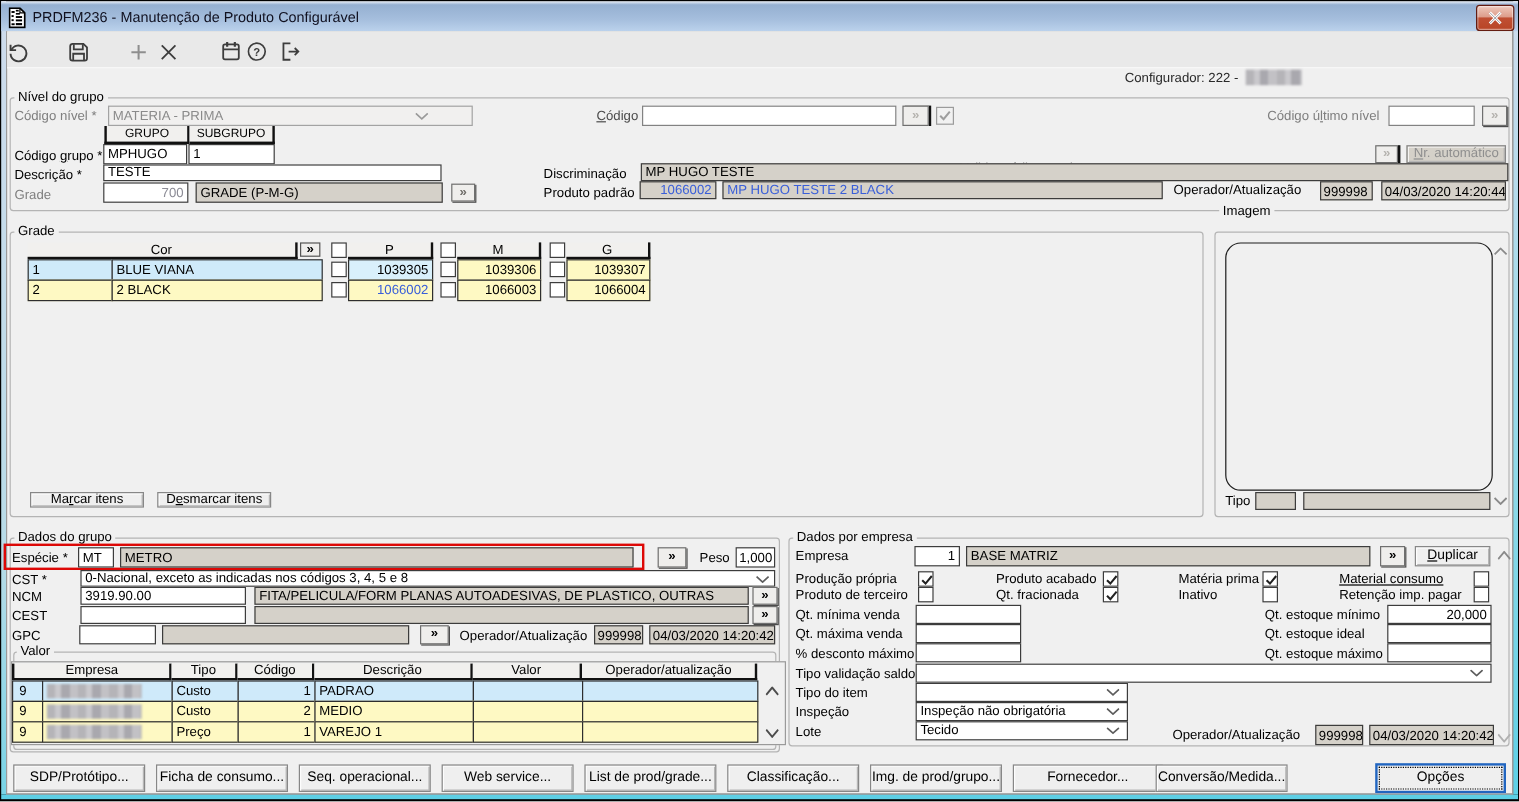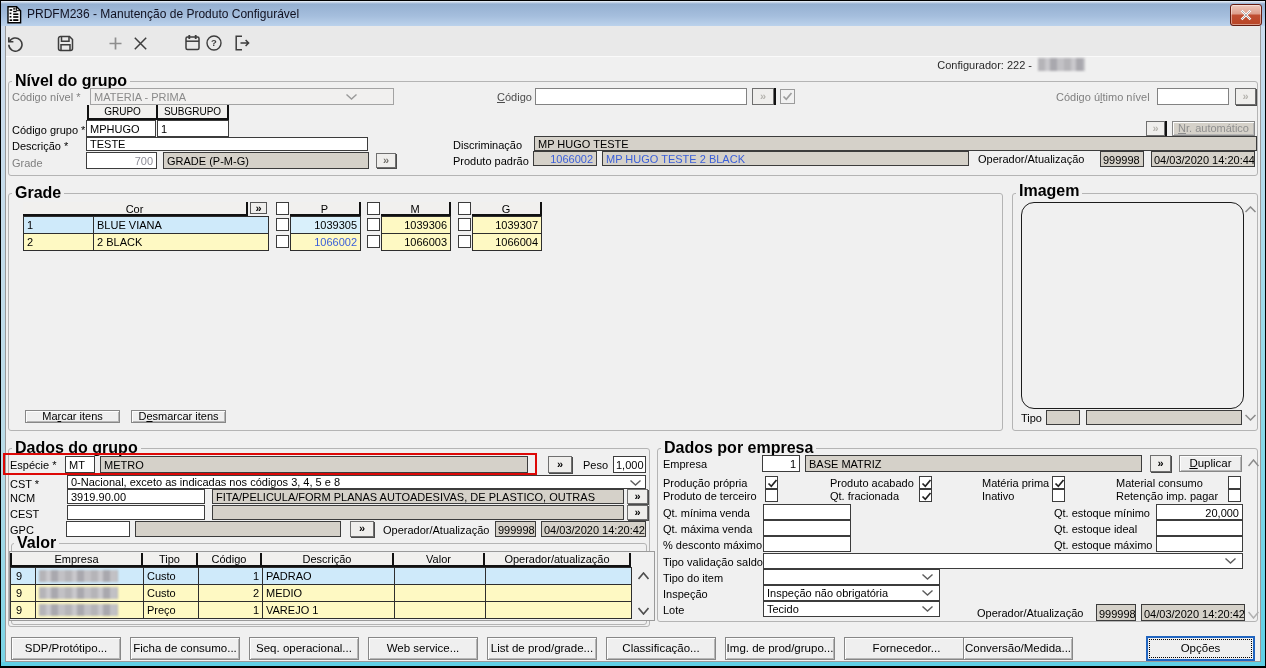--- a/index.html
+++ b/index.html
@@ -13,21 +13,21 @@
 #closebtn{position:absolute;left:1229px;top:3px;width:30px;height:20px;background:linear-gradient(#efc9bc,#dd9d8b 45%,#c04f33 50%,#b84526);border:1px solid #641c10;border-radius:3px;box-shadow:inset 0 0 0 1px rgba(255,255,255,.45);}
 #closebtn svg{position:absolute;left:9px;top:4px;}
 .lbl{position:absolute;white-space:nowrap;line-height:12px;}
 .gr{color:#7f7f7f;}
 .fld{position:absolute;box-sizing:border-box;background:#fff;border:1px solid #828282;padding:1px 3px 0 3px;white-space:nowrap;overflow:hidden;line-height:13px;}
 .dk{border-color:#3c3c3c;}
 .ro{background:#d5d1c9;}
 .rt{text-align:right;}
 .blue{color:#3a5fd9;}
 .grp{position:absolute;box-sizing:border-box;border:1px solid #b4b4b4;border-radius:3px;}
-.glab{position:absolute;background:#f0f0f0;padding:0 3px;font-weight:bold;font-size:16px;line-height:12px;white-space:nowrap;}
+.glab{position:absolute;background:#f0f0f0;padding:0 3px;font-weight:normal;font-size:11px;line-height:12px;white-space:nowrap;}
 .btn{position:absolute;box-sizing:border-box;background:#efefef;border:1px solid #878787;box-shadow:inset 1px 1px 0 #fdfdfd,inset -1px -1px 0 #b6b6b6;text-align:center;white-space:nowrap;font-size:11.5px;}
 .sq{position:absolute;box-sizing:border-box;background:#efeeec;border:1px solid #6f6f6f;box-shadow:1px 1px 0 #4c4c4c;text-align:center;font-weight:bold;line-height:14px;}
 .cb{position:absolute;box-sizing:border-box;width:13px;height:13px;background:#fff;border:1px solid #3c3c3c;}
 .cb svg{position:absolute;left:0px;top:0px;}
 .hdr{position:absolute;box-sizing:border-box;background:#f1f0ee;border-bottom:2px solid #111;border-right:2px solid #111;text-align:center;line-height:11px;padding-top:1px;}
 .cell{position:absolute;box-sizing:border-box;border:1px solid #2e2e2e;padding:2px 3px 0 3px;background:#fef9c3;white-space:nowrap;overflow:hidden;line-height:13px;}
 .hl{background:#cfeafa;}
 .chev{position:absolute;}
 .blur{position:absolute;background:repeating-linear-gradient(90deg,#b5b4b8 0 7px,#c9c8cc 7px 12px,#a9a8ae 12px 19px,#c2c1c5 19px 26px);filter:blur(1px);}
 u{text-decoration:underline;}
@@ -162,21 +162,21 @@
   <div class="cb" style="left:276px;top:235px;"></div>
   <div class="cell rt blue" style="left:290px;top:233px;width:71px;height:18px;">1066002</div>
   <div class="cb" style="left:367px;top:235px;"></div>
   <div class="cell rt" style="left:381px;top:233px;width:70px;height:18px;">1066003</div>
   <div class="cb" style="left:458px;top:235px;"></div>
   <div class="cell rt" style="left:472px;top:233px;width:70px;height:18px;">1066004</div>
   <div class="btn" style="left:25px;top:410px;width:95px;height:13px;font-size:11px;line-height:11px;overflow:hidden;">Ma<u>r</u>car itens</div>
   <div class="btn" style="left:131px;top:410px;width:95px;height:13px;font-size:11px;line-height:11px;overflow:hidden;">D<u>e</u>smarcar itens</div>
 
   <div class="grp" style="left:1012px;top:193px;width:246px;height:238px;"></div>
-  <span class="glab" style="left:1016px;top:185px;">Imagem</span>
+  <span class="glab" style="left:1016px;top:170px;">Imagem</span>
   <div style="position:absolute;left:1021px;top:202px;width:221px;height:205px;border:1px solid #1c1c1c;border-radius:13px;background:#f0f0f0;"></div>
   <svg class="chev" style="left:1245px;top:206px" width="11" height="7" viewBox="0 0 11 7" fill="none" stroke="#8a8a8a" stroke-width="1.5">
       <path d="M0.5 6L5.5 1L10.5 6"></path>
     </svg>
   <span class="lbl" style="left:1021px;top:412px;">Tipo</span>
   <div class="fld ro dk" style="left:1046px;top:410px;width:34px;height:15px;"></div>
   <div class="fld ro dk" style="left:1086px;top:410px;width:156px;height:15px;"></div>
   <svg class="chev" style="left:1245px;top:414px" width="11" height="7" viewBox="0 0 11 7" fill="none" stroke="#8a8a8a" stroke-width="1.5">
       <path d="M0.5 1L5.5 6L10.5 1"></path>
     </svg>
@@ -273,21 +273,21 @@
       <svg width="13" height="13" viewBox="0 0 13 13" fill="none" stroke="#222" stroke-width="1.7">
         <path d="M2.5 6.5l2.8 2.8L10.5 3"></path>
       </svg>
     </div>
   <span class="lbl" style="left:982px;top:477px;">Matéria prima</span>
   <div class="cb" style="left:1052px;top:476px;">
       <svg width="13" height="13" viewBox="0 0 13 13" fill="none" stroke="#222" stroke-width="1.7">
         <path d="M2.5 6.5l2.8 2.8L10.5 3"></path>
       </svg>
     </div>
-  <span class="lbl" style="left:1116px;top:477px;">Material consumo</span>
+  <span class="lbl" style="left:1116px;top:477px;text-decoration:underline;">Material consumo</span>
   <div class="cb" style="left:1228px;top:476px;"></div>
   <span class="lbl" style="left:663px;top:490px;">Produto de terceiro</span>
   <div class="cb" style="left:765px;top:489px;"></div>
   <span class="lbl" style="left:830px;top:490px;">Qt. fracionada</span>
   <div class="cb" style="left:919px;top:489px;">
       <svg width="13" height="13" viewBox="0 0 13 13" fill="none" stroke="#222" stroke-width="1.7">
         <path d="M2.5 6.5l2.8 2.8L10.5 3"></path>
       </svg>
     </div>
   <span class="lbl" style="left:982px;top:490px;">Inativo</span>

